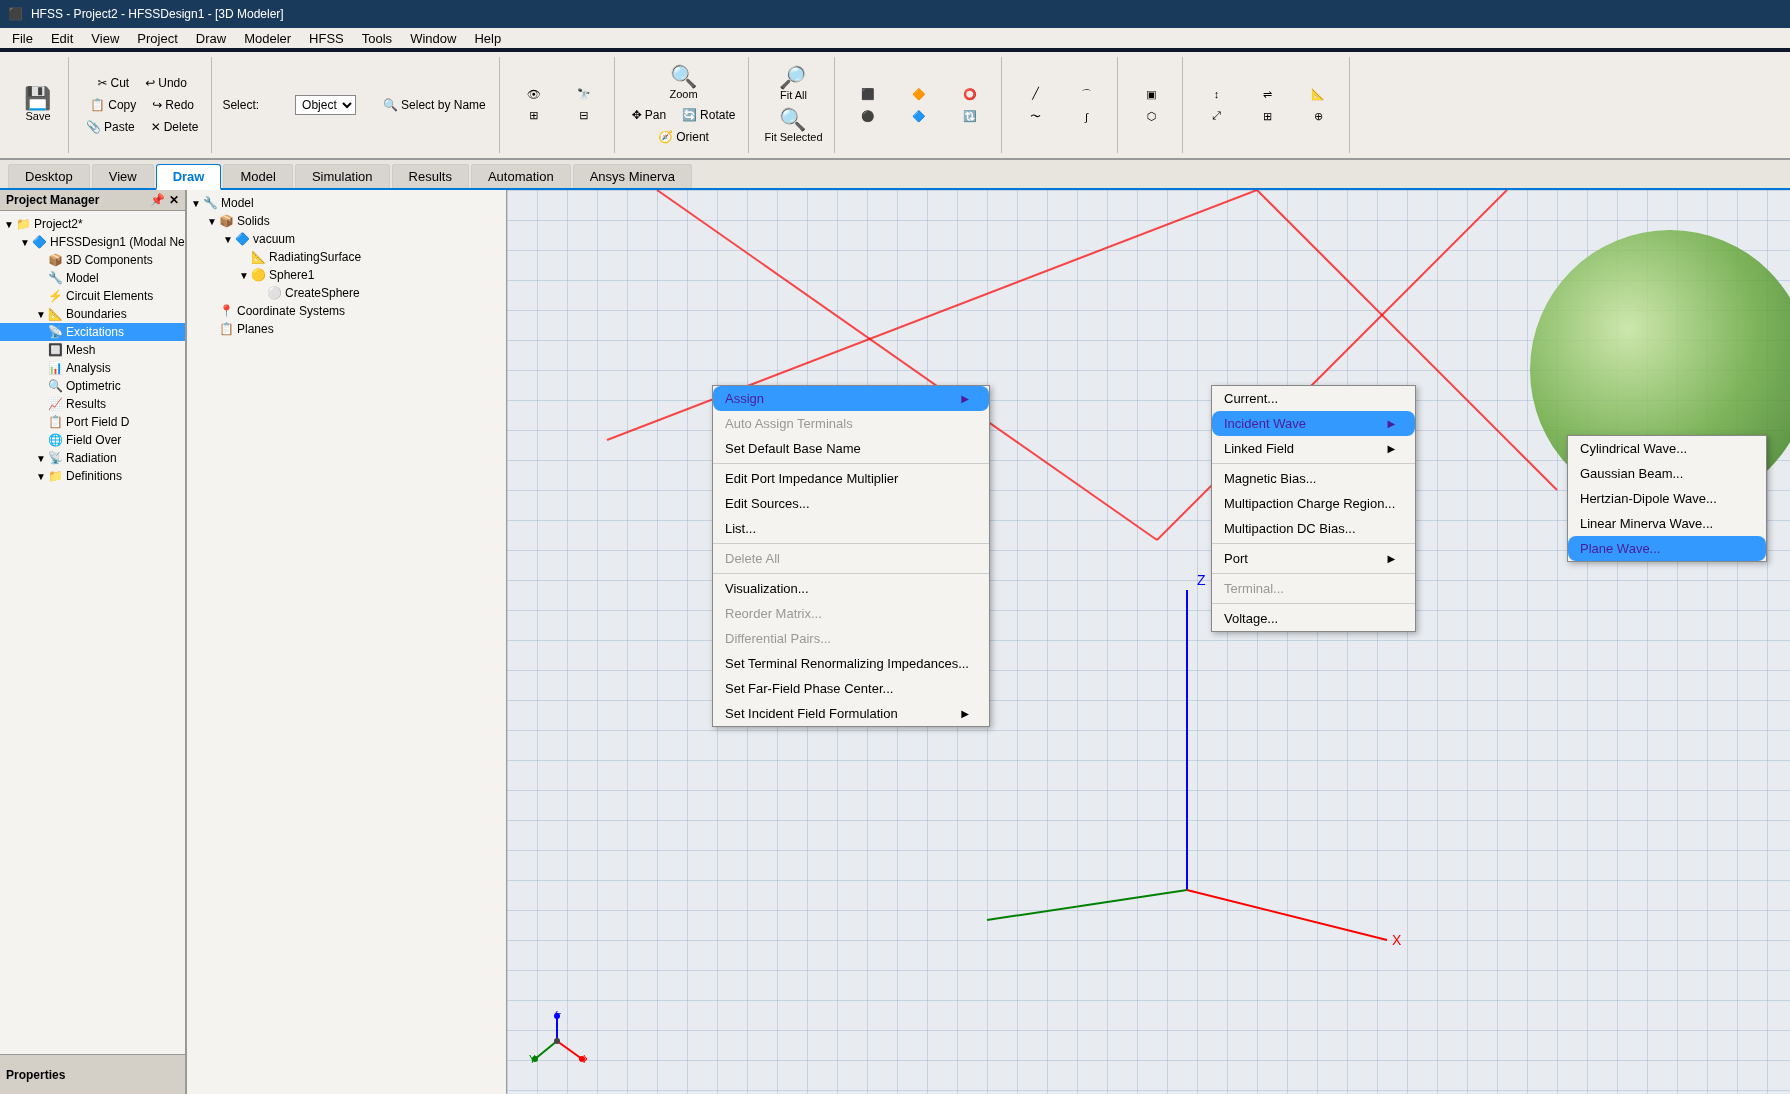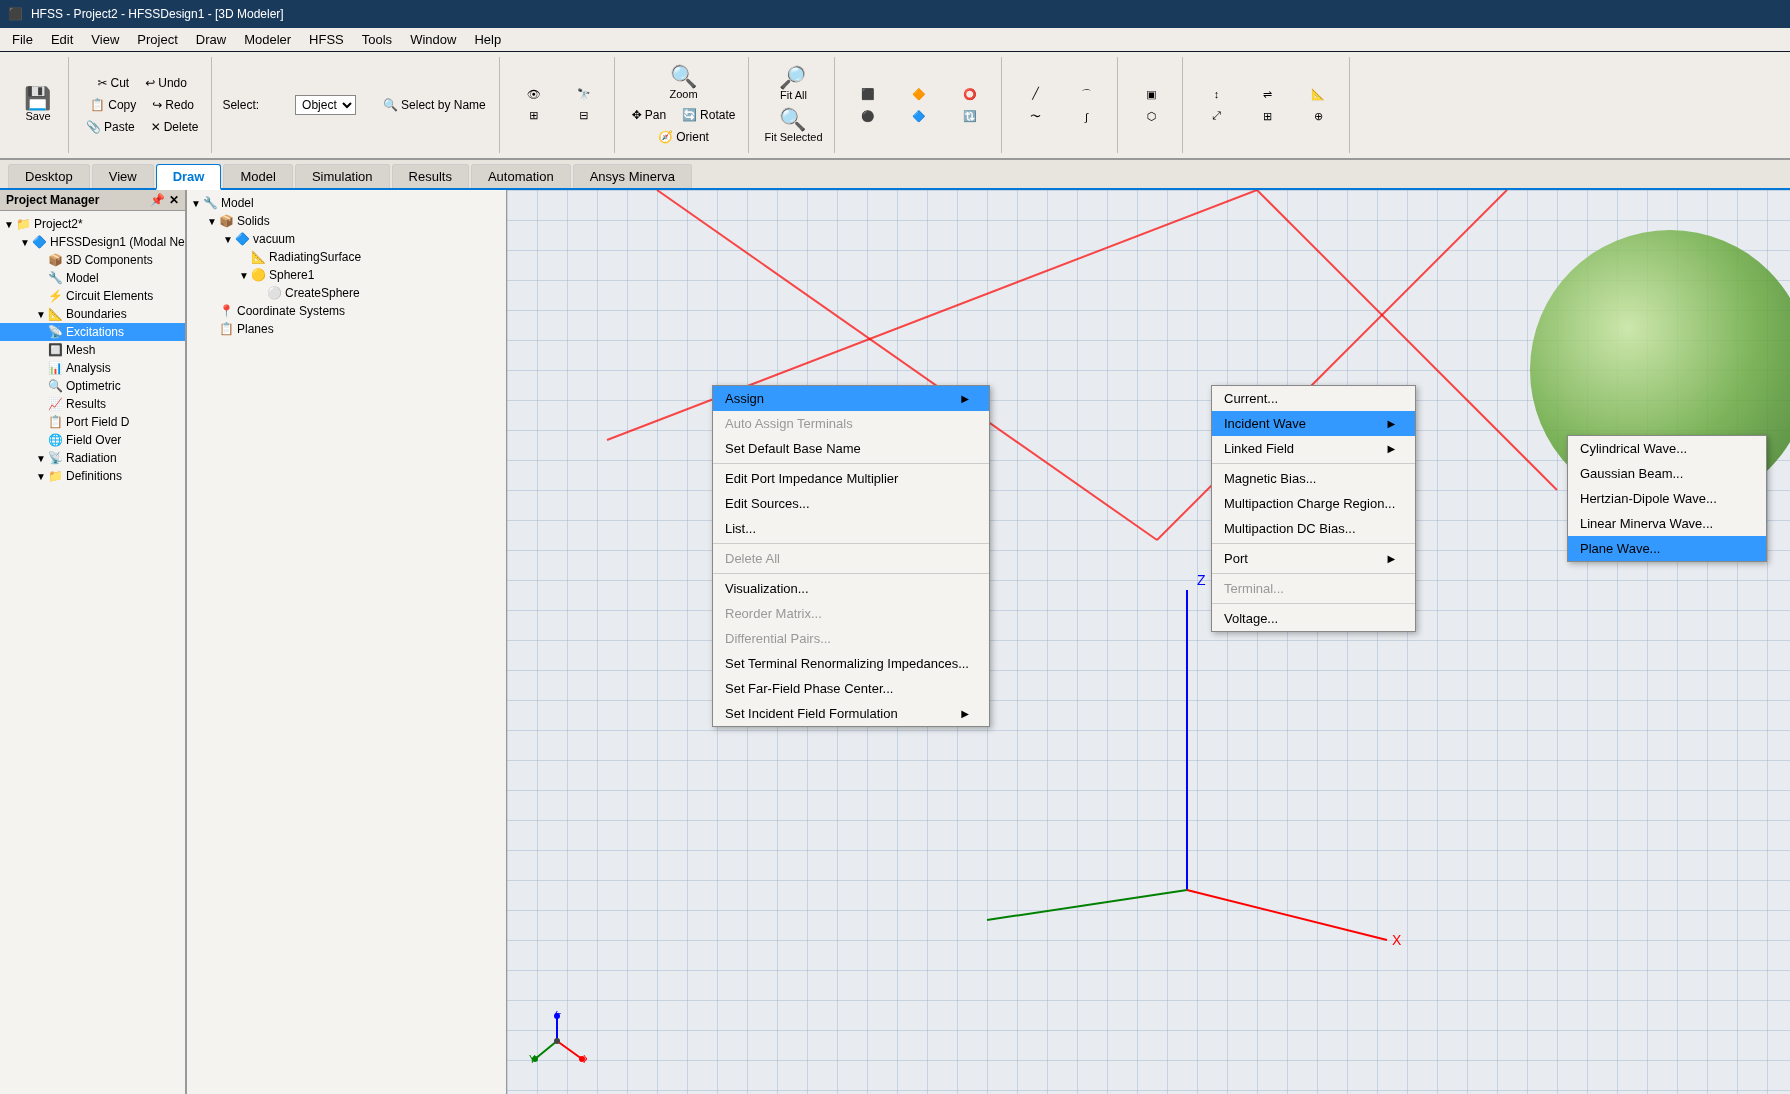--- a/index.html
+++ b/index.html
@@ -24,21 +24,21 @@
       font-size: 12px;
     }
 
     
     #menu-bar {
       background: #f0ede8;
       height: 24px;
       display: flex;
       align-items: center;
       padding: 0 4px;
-      border-bottom: 1px solid #0f172a;
+      border-bottom: 4px solid #0f172a;
       gap: 2px;
     }
     .menu-item {
       padding: 2px 8px;
       cursor: pointer;
       font-size: 13px;
     }
 
     
     #toolbar {
@@ -268,21 +268,21 @@
       padding: 5px 20px 5px 12px;
       cursor: pointer;
       display: flex;
       align-items: center;
       justify-content: space-between;
       white-space: nowrap;
     }
     .cm-item.disabled { color: #999; cursor: default; }
     .cm-item .arrow { font-size: 10px; }
     .cm-separator { height: 1px; background: #ccc; margin: 2px 0; }
-    .cm-item.highlighted { background: #3399ff; color: #000000; }
+    .cm-item.highlighted { background: #3399ff; color: #4c1d95; border-radius: 8px; }
   </style>
 </head>
 <body>
 
 <div id="title-bar">
   <span style="margin-right:8px;">⬛</span>
   <span>HFSS - Project2 - HFSSDesign1 - [3D Modeler]</span>
 </div>
 
 <div id="menu-bar">
@@ -613,20 +613,23 @@
           <span>Radiation</span>
         </div>
         <div class="tree-item">
           <span class="tree-indent"></span>
           <span class="tree-indent"></span>
           <span class="expand-btn">▼</span>
           <span class="tree-icon">📁</span>
           <span>Definitions</span>
         </div>
       </div>
+    <div id="properties-panel">
+      <span>Properties</span>
+    </div>
   </div>
 
   <div id="right-area">
 
     <div id="model-tree-panel">
 
     <div class="tree-item">
           <span class="expand-btn">▼</span>
           <span class="tree-icon">🔧</span>
           <span>Model</span>

